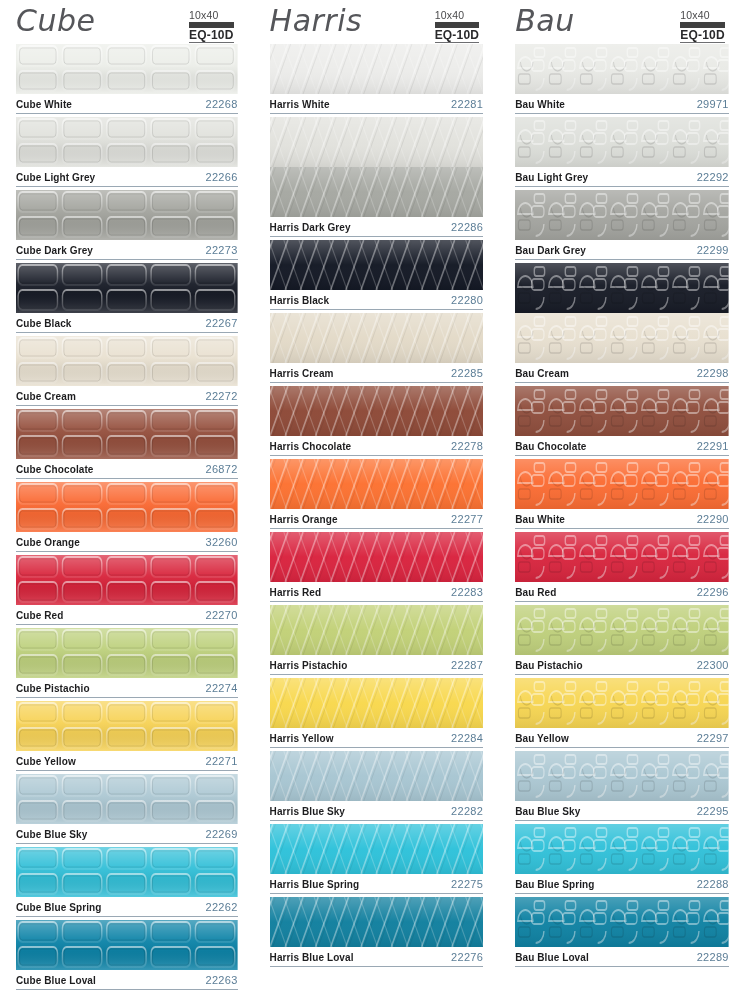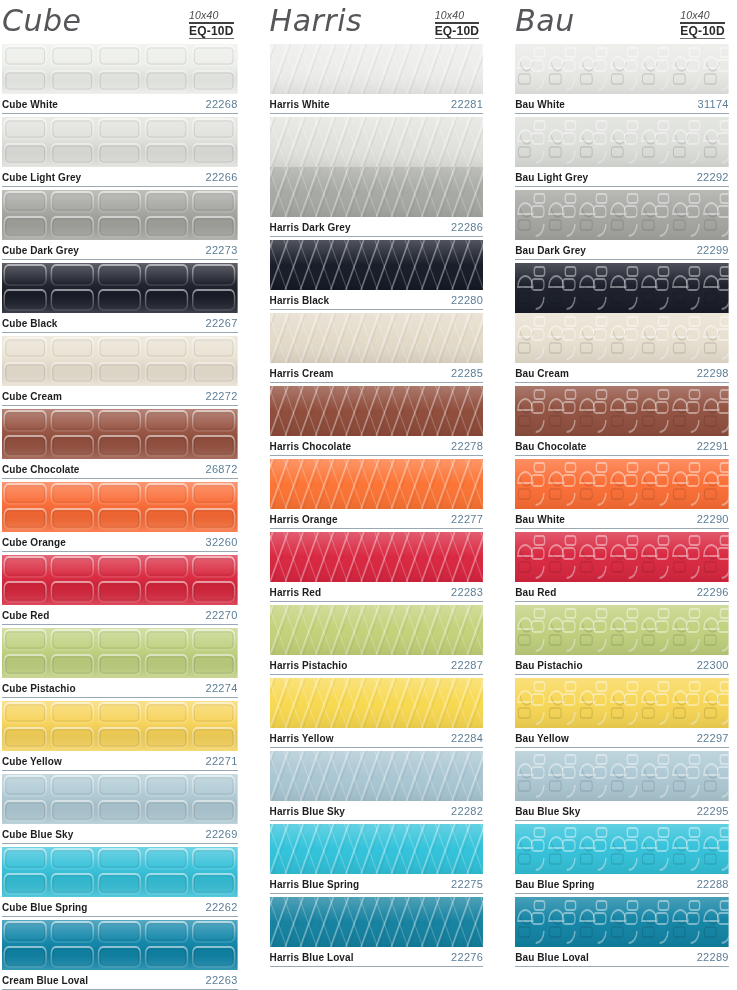--- a/index.html
+++ b/index.html
@@ -13,21 +13,21 @@
     width:737px;height:990px;
     display:flex;
     box-sizing:border-box;
     padding:0;
   }
   .column{
     width:245.6px;
     box-sizing:border-box;
     padding:0 8px 0 0;
   }
-  .column.c1{padding-left:2px;}
+  .column.c1{padding-left:16px;}
   .column.c2{padding-left:24px;}
   .column.c3{padding-left:24px;}
 
   
   .col-head{
     height:44px;
     display:flex;
     align-items:flex-start;
     justify-content:space-between;
     padding-top:4px;
@@ -43,25 +43,24 @@
     line-height:34px;
     white-space:nowrap;
   }
   .spec{
     text-align:left;
     padding-top:5px;
     padding-right:4px;
   }
   .spec-size{
     font-size:10.5px;
-    font-style:italic;
     color:#4a4a4c;
     letter-spacing:0.2px;
     line-height:12px;
-    border-bottom:2px solid #404040;
+    border-bottom:6px solid #404040;
     padding-bottom:1px;
     display:block;
   }
   .spec-code{
     font-size:12px;
     font-weight:bold;
     color:#2a2a2c;
     letter-spacing:0.2px;
     line-height:13px;
     border-bottom:1px solid #6d6e71;
@@ -678,21 +677,21 @@
             <rect x="127" y="27" width="55" height="20" rx="6" ry="6" fill="none" stroke="url(#hl12)" stroke-width="2"></rect>
             <rect x="129" y="29" width="51" height="16" rx="4" ry="4" fill="none" stroke="rgba(0,0,0,0.13)" stroke-width="1"></rect>
             <rect x="189" y="27" width="55" height="20" rx="6" ry="6" fill="none" stroke="url(#hl12)" stroke-width="2"></rect>
             <rect x="191" y="29" width="51" height="16" rx="4" ry="4" fill="none" stroke="rgba(0,0,0,0.13)" stroke-width="1"></rect>
             <rect x="251" y="27" width="55" height="20" rx="6" ry="6" fill="none" stroke="url(#hl12)" stroke-width="2"></rect>
             <rect x="253" y="29" width="51" height="16" rx="4" ry="4" fill="none" stroke="rgba(0,0,0,0.13)" stroke-width="1"></rect>
     <rect width="310" height="50" fill="url(#gl12)"></rect>
   </svg>
         </div>
         <div class="caption">
-          <span class="tile-name">Cream Blue Loval</span>
+          <span class="tile-name">Cube Blue Loval</span>
        <span class="tile-code">22263</span>
         </div>
       </div>
     </div>
     <div class="column c2">
       <div class="col-head">
         <div class="series-title">Harris</div>
      <div class="spec">
        <span class="spec-size">10x40</span>
        <span class="spec-code">EQ-10D</span>
@@ -1851,21 +1850,21 @@
               <path d="M 300 46 A 12 12 0 0 0 312 34" fill="none" stroke="rgba(255,255,255,0.42)" stroke-width="2"></path>
               <rect x="275" y="30" width="17" height="10" rx="3" fill="none" stroke="rgba(0,0,0,0.12)" stroke-width="1.6"></rect>
               <path d="M 278 18 A 9 9 0 0 0 296 18" fill="none" stroke="rgba(0,0,0,0.12)" stroke-width="1.4"></path>
               <rect x="294" y="16" width="18" height="11" rx="4" fill="none" stroke="rgba(255,255,255,0.42)" stroke-width="1.8"></rect>
             </g>
     <rect width="310" height="50" fill="url(#bg26)"></rect>
   </svg>
         </div>
         <div class="caption">
           <span class="tile-name">Bau White</span>
-       <span class="tile-code">31174</span>
+       <span class="tile-code">29971</span>
         </div>
       </div>
       <div class="tile-item">
         <div class="swatch">
           <svg viewBox="0 0 310 50" preserveAspectRatio="none">
     <defs>
       <linearGradient id="bg27" x1="0" y1="0" x2="0" y2="1">
         <stop offset="0%" stop-color="rgba(255,255,255,0.24)"></stop>
         <stop offset="45%" stop-color="rgba(255,255,255,0.03)"></stop>
         <stop offset="100%" stop-color="rgba(0,0,0,0.08)"></stop>

